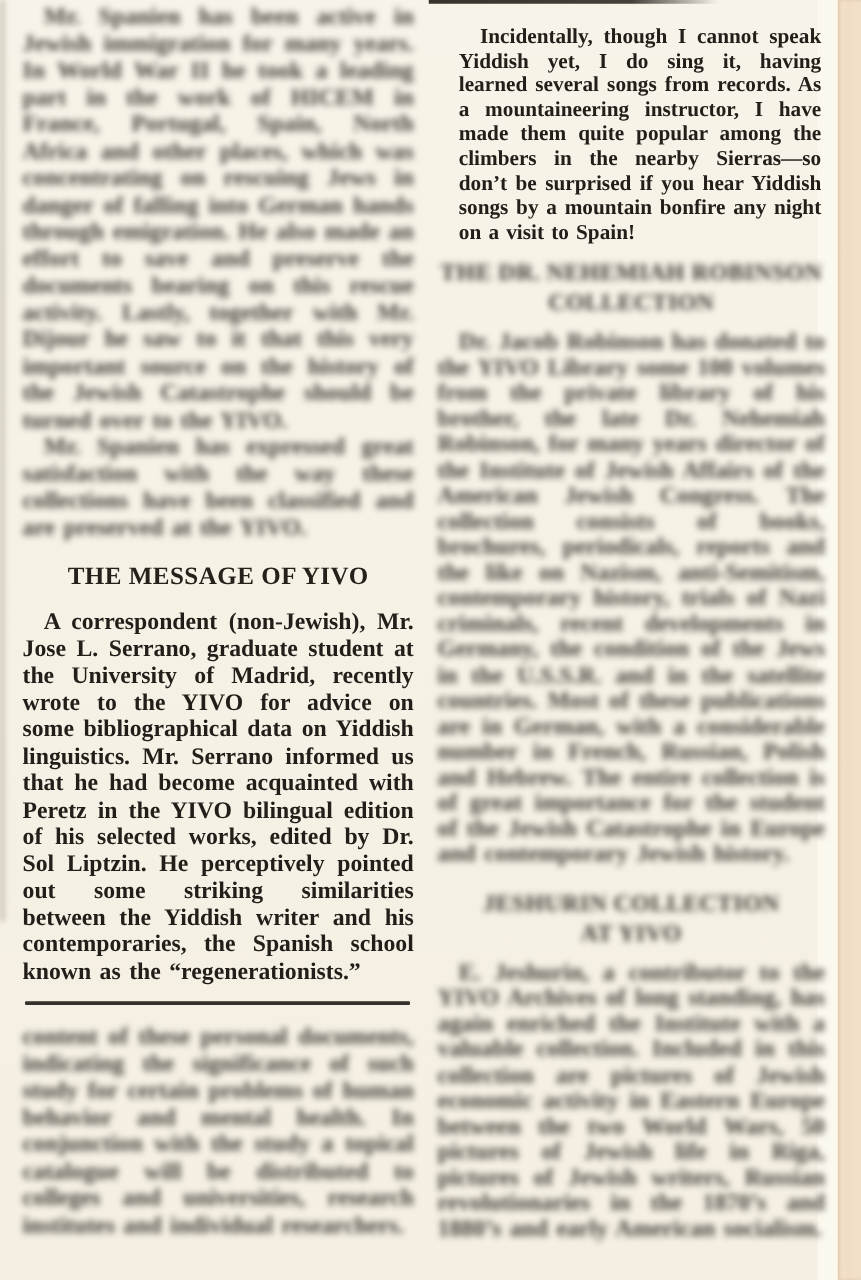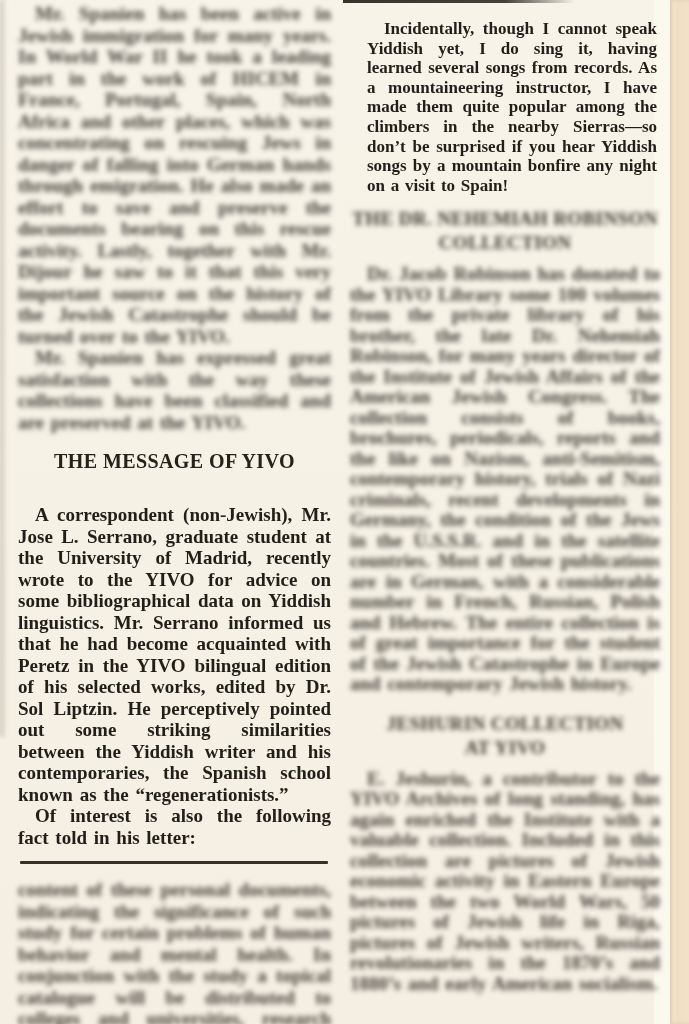--- a/index.html
+++ b/index.html
@@ -79,21 +79,21 @@
     text-align: center;
     letter-spacing: 0.4px;
     color: #25211b;
   }
   .heading .hline { display: block; }
 
   .left-top-blurred { padding-top: 3px; }
   .left-top-blurred p + p { margin-top: 0; }
 
   .article { margin-top: 15px; }
-  .article .heading { margin-bottom: 30px; }
+  .article .heading { margin-bottom: 13px; }
 
   .rule {
     margin-top: 13px;
     margin-left: 2px;
     width: 308px;
     height: 3px;
     background: #35312a;
     border-radius: 1px;
   }
   .left-bottom-blurred { margin-top: 15px; }
@@ -130,21 +130,20 @@
     <div class="blurred left-top-blurred">
       <p class="indent">Mr. Spanien has been active in Jewish immigration for many years. In World War II he took a leading part in the work of HICEM in France, Portugal, Spain, North Africa and other places, which was concentrating on rescuing Jews in danger of falling into German hands through emigration. He also made an effort to save and preserve the documents bearing on this rescue activity. Lastly, together with Mr. Dijour he saw to it that this very important source on the history of the Jewish Catastrophe should be turned over to the YIVO.</p>
       <p class="indent">Mr. Spanien has expressed great satisfaction with the way these collections have been classified and are preserved at the YIVO.</p>
     </div>
 
     <div class="article">
       <h2 class="heading">
         <span class="hline">THE MESSAGE OF YIVO</span>
       </h2>
       <p class="indent">A correspondent (non-Jewish), Mr. Jose L. Serrano, graduate student at the University of Madrid, recently wrote to the YIVO for advice on some bibliographical data on Yiddish linguistics. Mr. Serrano informed us that he had become acquainted with Peretz in the YIVO bilingual edition of his selected works, edited by Dr. Sol Liptzin. He perceptively pointed out some striking similarities between the Yiddish writer and his contemporaries, the Spanish school known as the “regenerationists.”</p>
-      <p class="indent">Of interest is also the following fact told in his letter:</p>
     </div>
 
     <div class="rule"></div>
 
     <div class="blurred left-bottom-blurred">
       <p>content of these personal documents, indicating the significance of such study for certain problems of human behavior and mental health. In conjunction with the study a topical catalogue will be distributed to colleges and universities, research institutes and individual researchers.</p>
     </div>
 
   </div>
 

